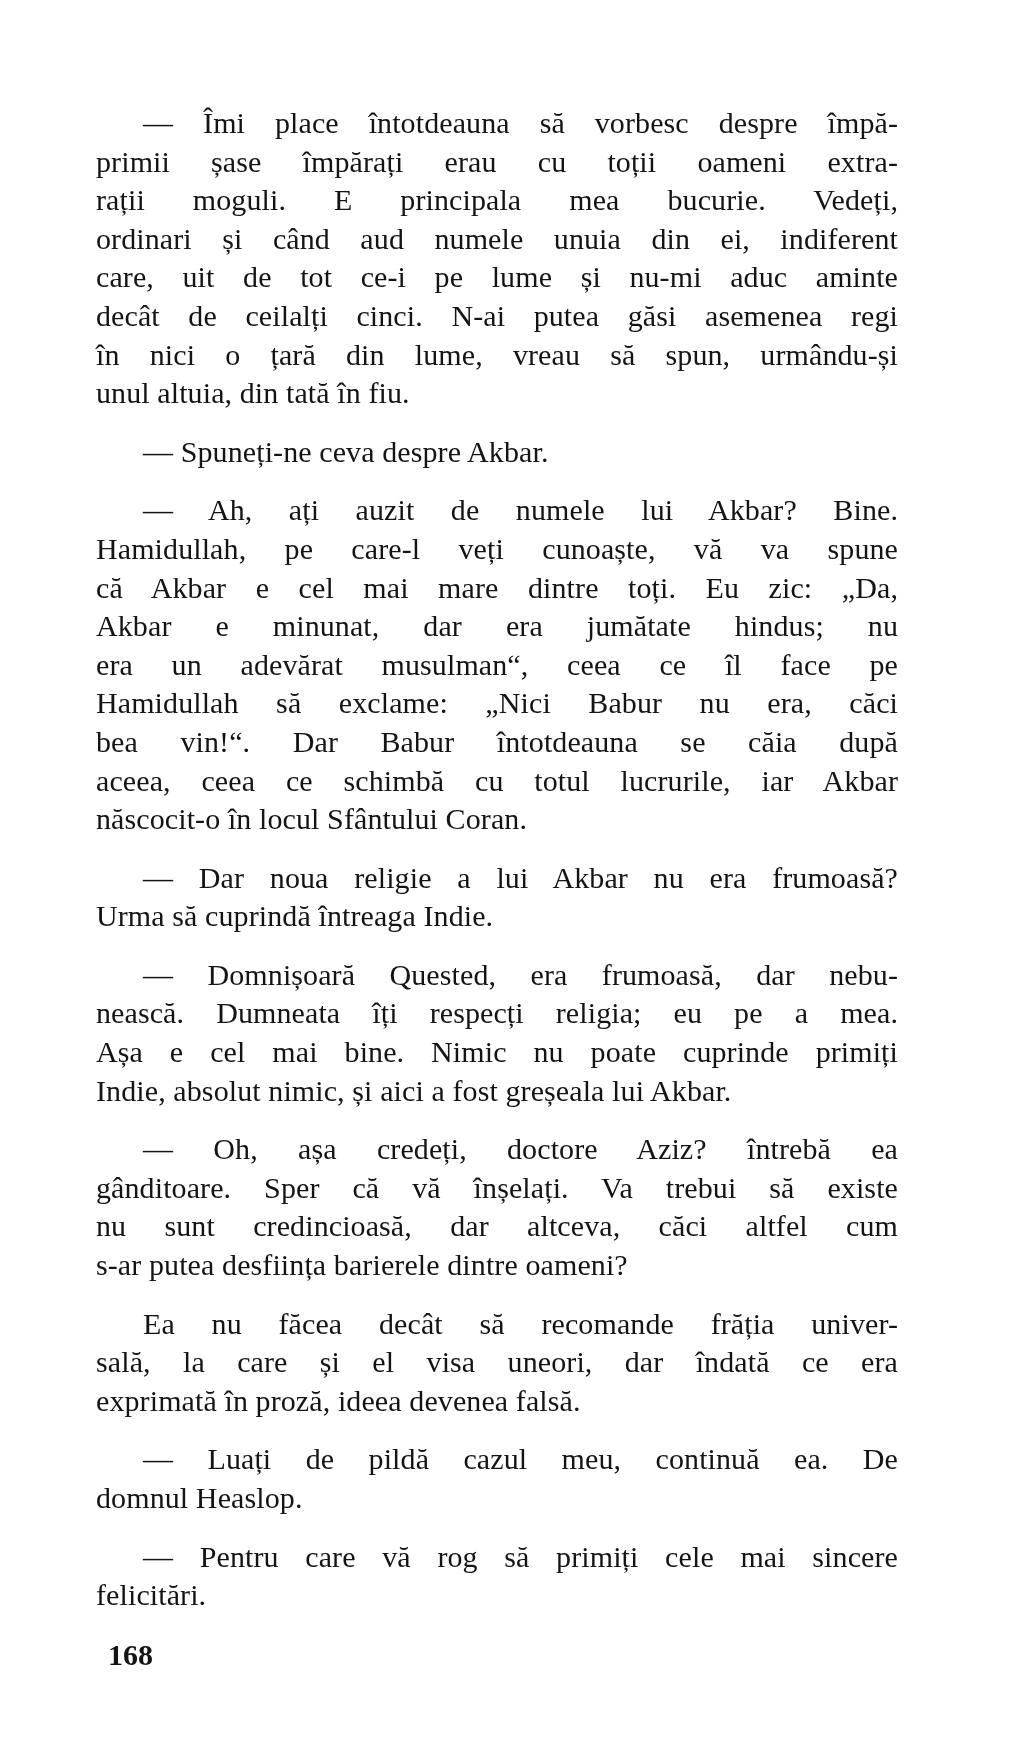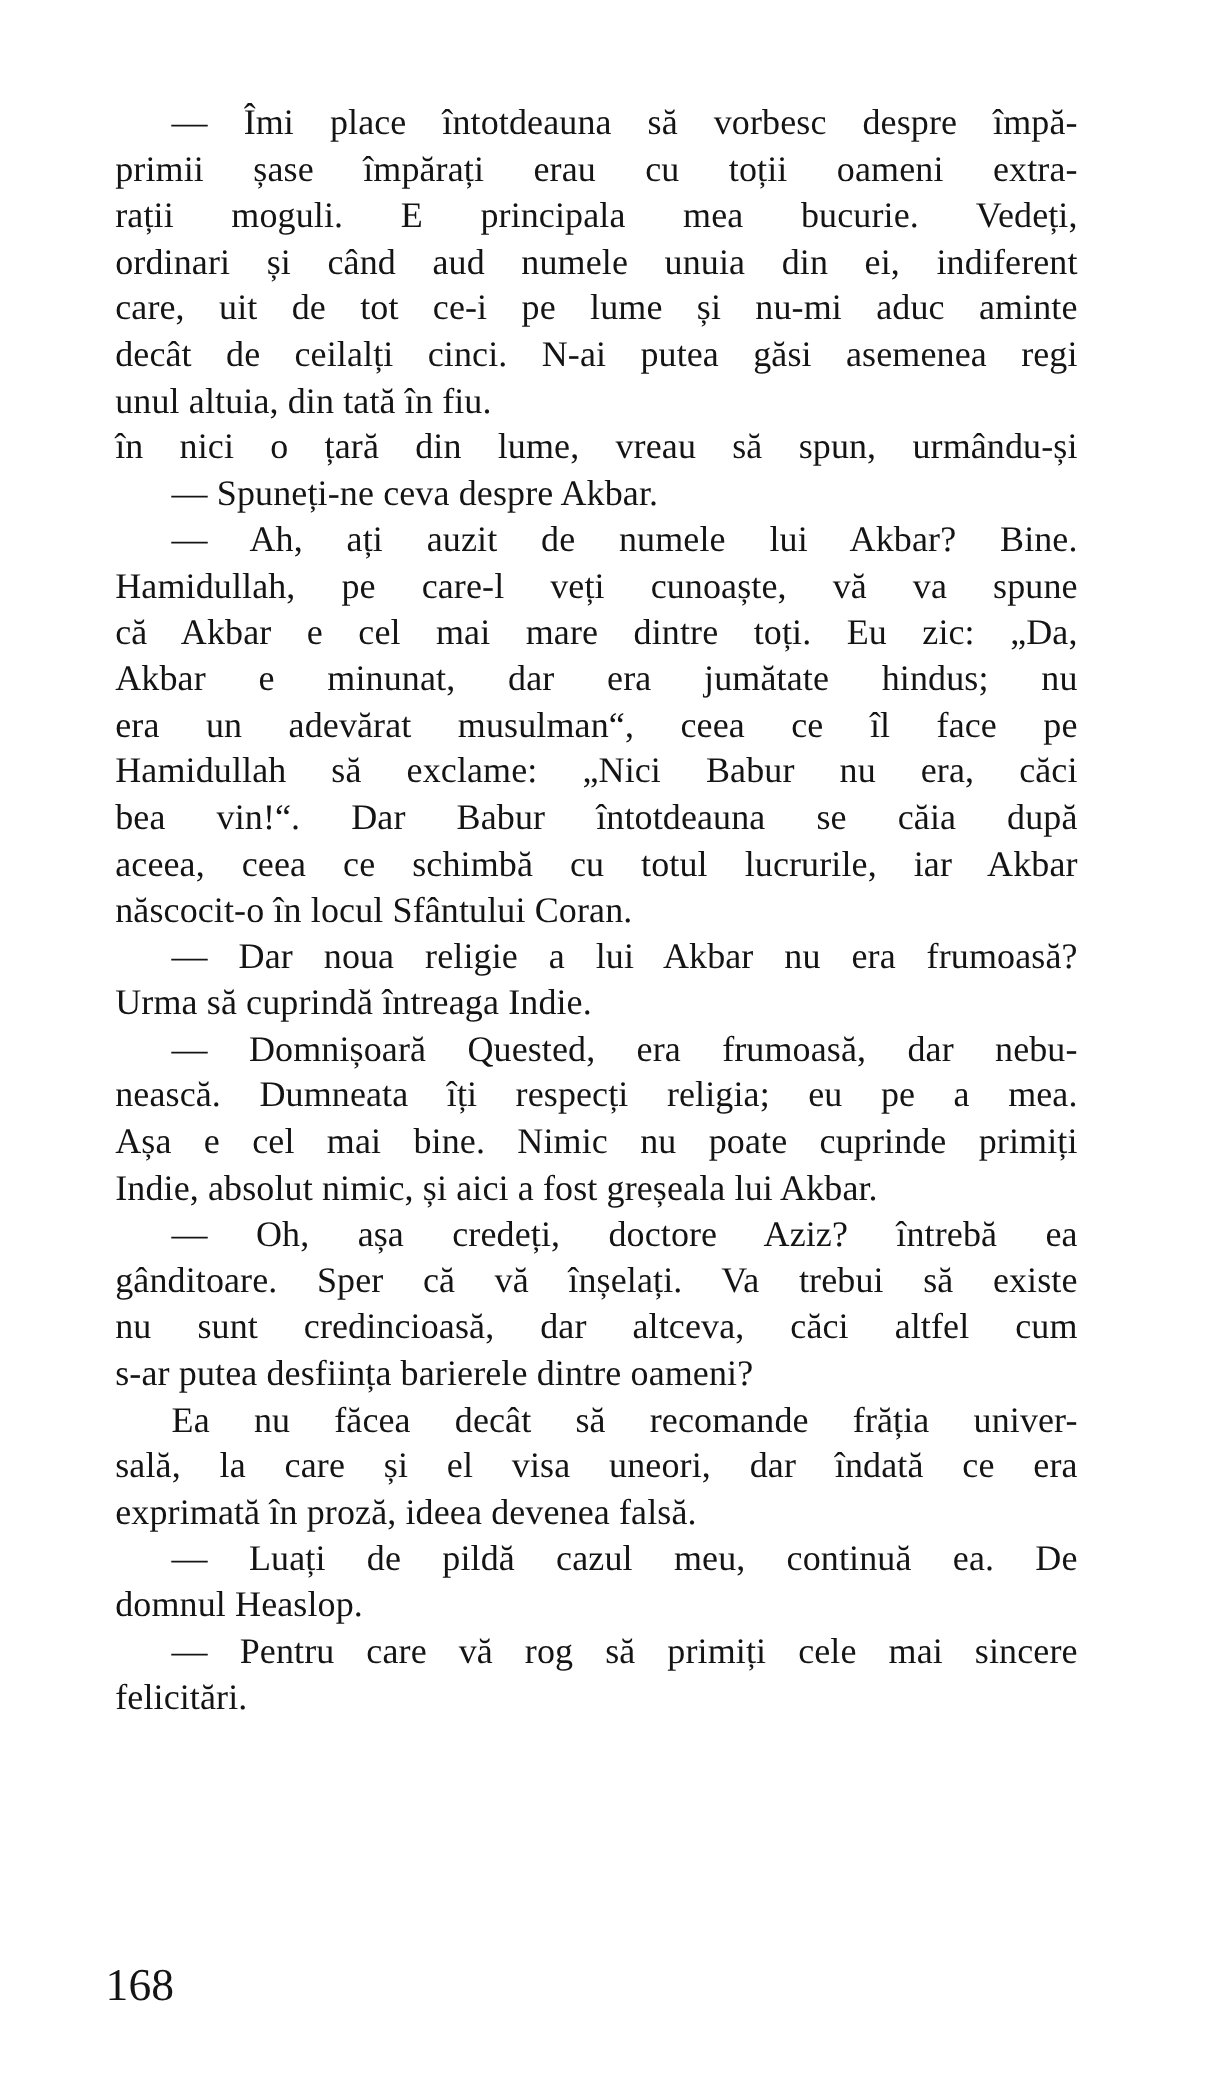--- a/index.html
+++ b/index.html
@@ -28,46 +28,48 @@
     margin: 0;
     padding: 0;
   }
   .line {
     text-align: justify;
     text-align-last: justify;
     white-space: normal;
   }
   .line.first {
     text-indent: 47px;
+    margin-top: 20px;
   }
   .line.last {
     text-align-last: left;
   }
   .page-number {
     position: absolute;
-    left: 88px;
+    left: 108px;
     top: 1636px;
-    font-size: 38px;
+    font-size: 30px;
     line-height: 38.6px;
+    font-weight: bold;
   }
 </style>
 </head>
 <body>
 
 <div class="text-block">
 
   <div class="paragraph">
     <div class="line first">— Îmi place întotdeauna să vorbesc despre împă-</div>
     <div class="line">primii șase împărați erau cu toții oameni extra-</div>
     <div class="line">rații moguli. E principala mea bucurie. Vedeți,</div>
     <div class="line">ordinari și când aud numele unuia din ei, indiferent</div>
     <div class="line">care, uit de tot ce-i pe lume și nu-mi aduc aminte</div>
     <div class="line">decât de ceilalți cinci. N-ai putea găsi asemenea regi</div>
+    <div class="line">în nici o țară din lume, vreau să spun, urmându-și</div>
     <div class="line last">unul altuia, din tată în fiu.</div>
-    <div class="line">în nici o țară din lume, vreau să spun, urmându-și</div>
   </div>
 
   <div class="paragraph">
     <div class="line first last">— Spuneți-ne ceva despre Akbar.</div>
   </div>
 
   <div class="paragraph">
     <div class="line first">— Ah, ați auzit de numele lui Akbar? Bine.</div>
     <div class="line">Hamidullah, pe care-l veți cunoaște, vă va spune</div>
     <div class="line">că Akbar e cel mai mare dintre toți. Eu zic: „Da,</div>

